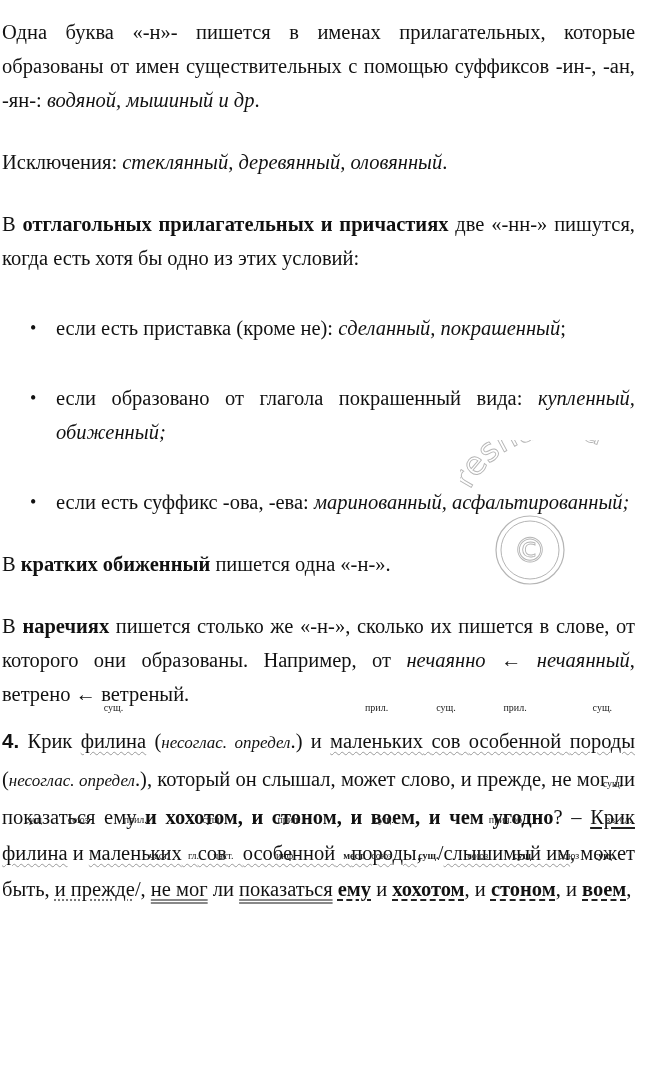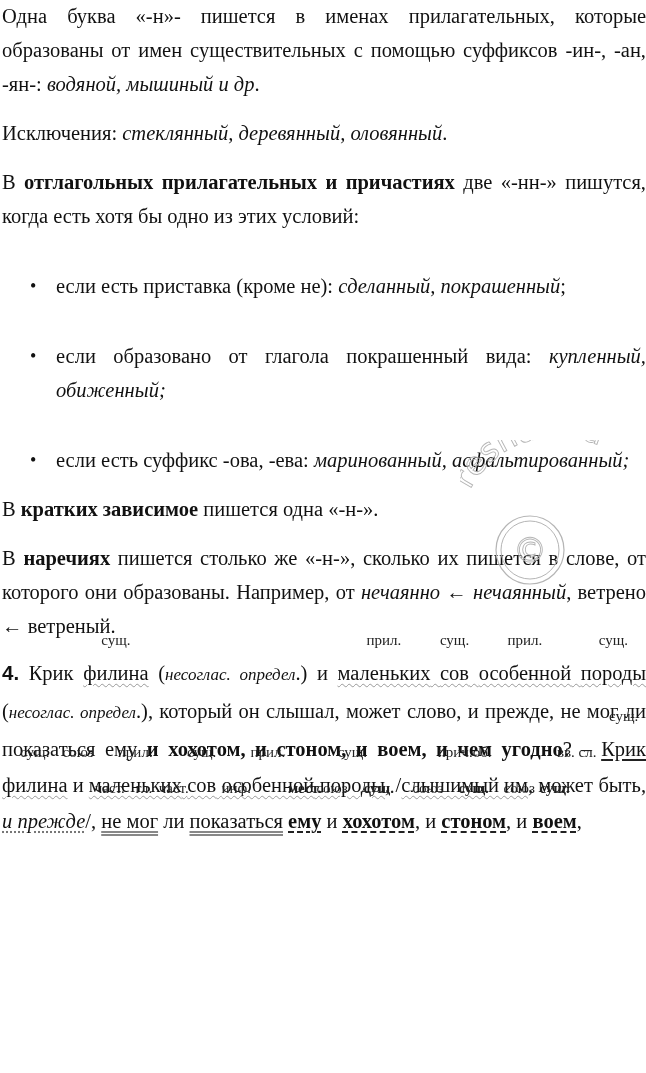--- a/index.html
+++ b/index.html
@@ -1,41 +1,41 @@
 <!DOCTYPE html>
 <html><head>
   <meta charset="utf-8">
   <style>
     html, body { margin: 0; padding: 0; background: #ffffff; }
     body {
       width: 646px; height: 1073px; overflow: hidden; position: relative;
       font-family: "Liberation Serif", "DejaVu Serif", serif;
       color: #111111; font-size: 20.5px;
     }
-    .page { position: absolute; left: 0; top: 0; width: 646px; padding: 0 0 0 2px; box-sizing: border-box; }
+    .page { position: absolute; left: 0; top: 16px; width: 646px; padding: 0 11px 0 2px; box-sizing: border-box; }
     p { margin: 0; line-height: 34px; text-align: justify; }
     .p1 { margin-top: -1px; }
-    .gap { margin-top: 15px; }
+    .gap { margin-top: 28px; }
     i { font-style: italic; }
     b { font-weight: bold; }
     ul { margin: 8px 0 0 0; padding: 0; list-style: none; }
     ul li { position: relative; padding-left: 54px; line-height: 34px; margin-bottom: 14px; text-align: justify; margin-top: 36px; }
     ul li::before { content: "•"; position: absolute; left: 28px; top: 0; font-size: 18px; }
     .num { font-family: "Liberation Sans", "DejaVu Sans", sans-serif; font-weight: bold; }
     
     .an { position: relative; display: inline-block; }
     .an .lbl {
       position: absolute; left: 50%; transform: translateX(-50%);
-      top: -20px; font-size: 15px; line-height: 10px; white-space: nowrap; color: #222;
+      top: -20px; font-size: 10px; line-height: 10px; white-space: nowrap; color: #222;
     }
     .wavy { text-decoration: underline wavy #999999; text-decoration-thickness: 1px; text-underline-offset: 3px; }
     .line { text-decoration: underline solid #222; text-underline-offset: 3px; }
     .dline { text-decoration: underline double #888; text-underline-offset: 3px; }
     .dash { text-decoration: underline dashed #222; text-underline-offset: 3px; font-weight: bold; }
-    .dotdash { text-decoration: underline dotted #777; text-underline-offset: 3px; font-style: italic; }
+    .dotdash { text-decoration: underline dotted #777; text-underline-offset: 3px; }
     .syn p { line-height: 36px; }
     .watermark {
       position: absolute; left: 460px; top: 440px; width: 190px; height: 160px; pointer-events: none;
     }
   </style>
 </head>
 <body>
 
 <div class="page">
 
@@ -53,21 +53,21 @@
   </p>
 
   <ul>
     <li><span>если есть приставка (кроме не): </span><i>сделанный, покрашенный</i><span>;</span></li>
     <li><span>если образовано от глагола покрашенный вида: </span><i>купленный, обиженный;</i></li>
     <li><span>если есть суффикс -ова, -ева: </span><i>маринованный, асфальтированный;</i></li>
   </ul>
 
 
   <p class="gap">
-    <span>В </span><b>кратких зависимое</b><span> пишется одна «-н-».</span>
+    <span>В </span><b>кратких обиженный</b><span> пишется одна «-н-».</span>
   </p>
 
   <p class="gap">
     <span>В </span><b>наречиях</b><span> пишется столько же «-н-», сколько их пишется в слове, от которого они образованы. Например, от </span><i>нечаянно ← нечаянный</i><span>, ветрено ← ветреный.</span>
   </p>
 
   <div class="syn" style="margin-top:12px">
     <p>
       <span class="num">4.</span>
       <span>Крик</span>

